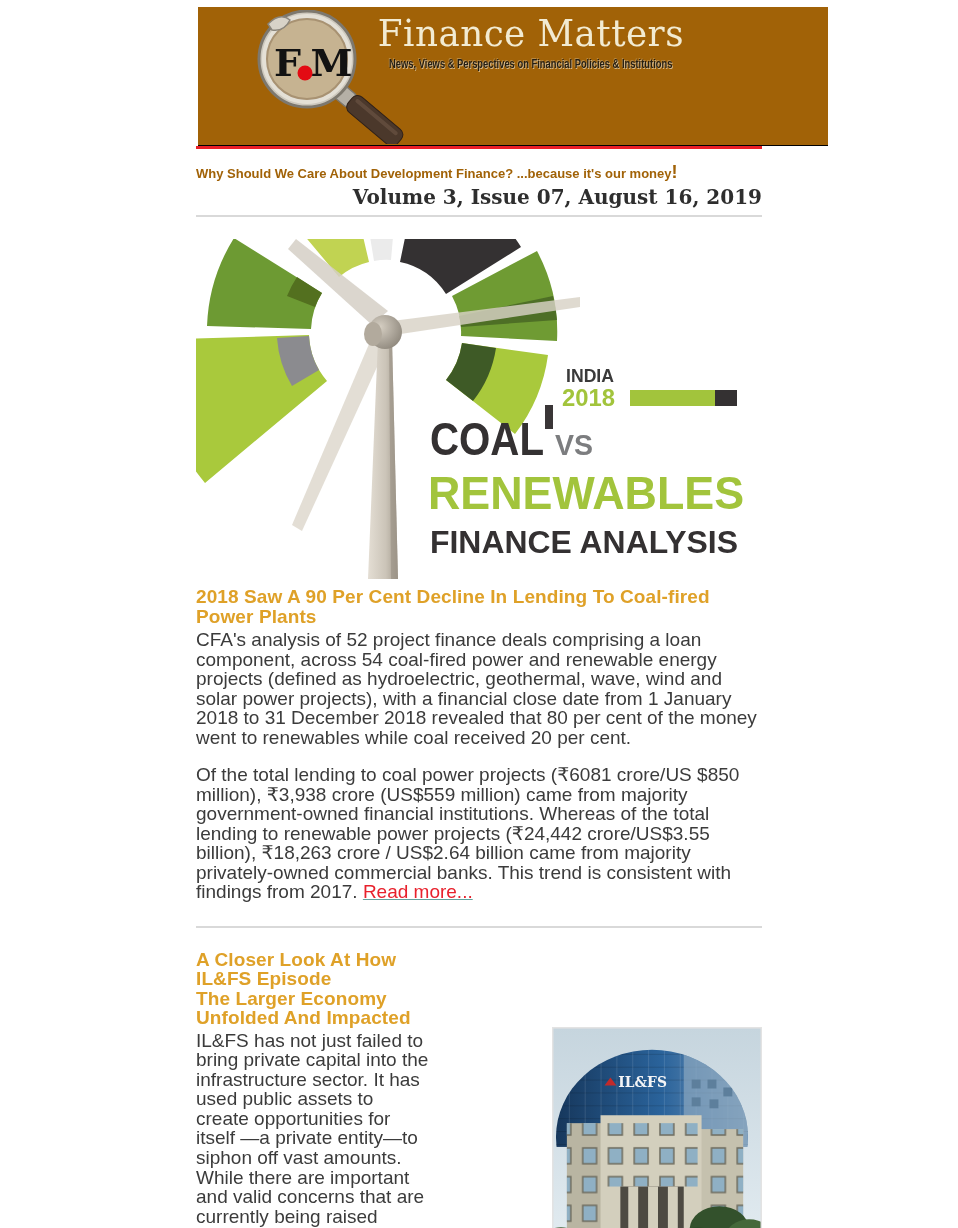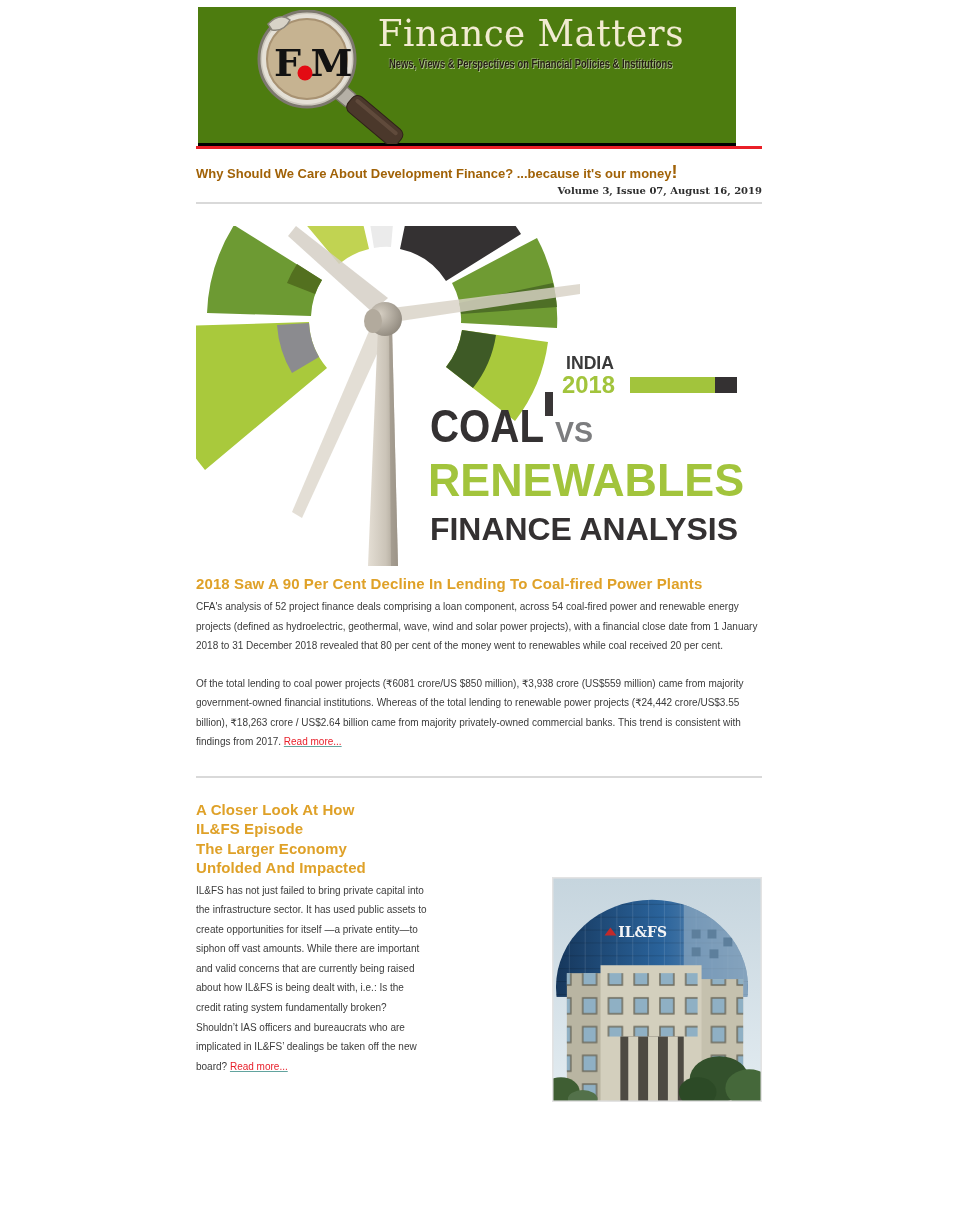--- a/index.html
+++ b/index.html
@@ -6,22 +6,22 @@
   html,body { background:#ffffff; }
   body {
     width:958px; height:1228px; position:relative; overflow:hidden;
     font-family:"Liberation Sans","DejaVu Sans",sans-serif;
     -webkit-font-smoothing:antialiased;
   }
   .col { width:566px; margin-left:196px; position:relative; }
 
   
   .mast {
-    margin-top:7px; margin-left:2px; width:538px; height:139px;
-    background:#4d7c0f; position:relative; border-bottom:3px solid #000000;
+    margin-top:7px; margin-left:2px; width:630px; height:139px;
+    background:#a16207; position:relative; border-bottom:1px solid #000000;
   }
   .logo-svg { position:absolute; left:8px; top:3px; }
   .masthead-text {
     position:absolute; left:168px; top:4px; width:330px;
     display:flex; flex-direction:column; align-items:center;
   }
   .mast-title {
     font-family:"DejaVu Serif","Liberation Serif",serif;
     font-size:38px; font-weight:400; color:#f2ebd2; white-space:nowrap;
     transform:scaleX(.94); transform-origin:center; line-height:44px;
@@ -30,36 +30,36 @@
   .mast-tagline {
     font-size:13px; font-weight:bold; color:#241e13; white-space:nowrap;
     transform:scaleX(.72); transform-origin:center; margin-top:1px;
     text-shadow:1px 1px 0 rgba(255,255,248,.55), -1px -1px 0 rgba(255,255,248,.25);
   }
   .red-rule { height:3px; background:#ea1f27; width:566px; }
 
   .strap { margin-top:13px; font-size:13px; font-weight:bold; color:#a16207; }
   .strap .bang { font-size:18px; }
   .issue {
-    margin-top:2px; text-align:right; font-size:10px; font-weight:bold;
+    margin-top:2px; text-align:right; font-size:20px; font-weight:bold;
     color:#2e2e2e; font-family:"DejaVu Serif","Liberation Serif",serif;
   }
   .divider { border:none; border-top:2px solid #d9d9d9; margin-top:6px; }
   .divider2 { margin-top:24px; }
 
   
   .hero { margin-top:22px; height:340px; position:relative;text-decoration:underline; }
 
   
   .headline {
-    margin-top:8px; font-size:15px; line-height:20px; font-weight:bold;
+    margin-top:8px; font-size:19px; line-height:20px; font-weight:bold;
     color:#dfa128; letter-spacing:.1px;
   }
   .para {
-    margin-top:3px; font-size:10px; line-height:19.5px; color:#3b3b3b;
+    margin-top:3px; font-size:19px; line-height:19.5px; color:#3b3b3b;
     width:566px;
   }
   .para + .para { margin-top:18px; }
   .readmore {
     color:#e8212c; text-decoration-color:#62a39e;
     cursor:pointer;
   }
   .article2 { margin-top:22px; position:relative; min-height:370px; }
   .article2 .headline { margin-top:12px; line-height:19.5px; width:300px; }
   .article2 .para { width:234px; line-height:19.6px; }

